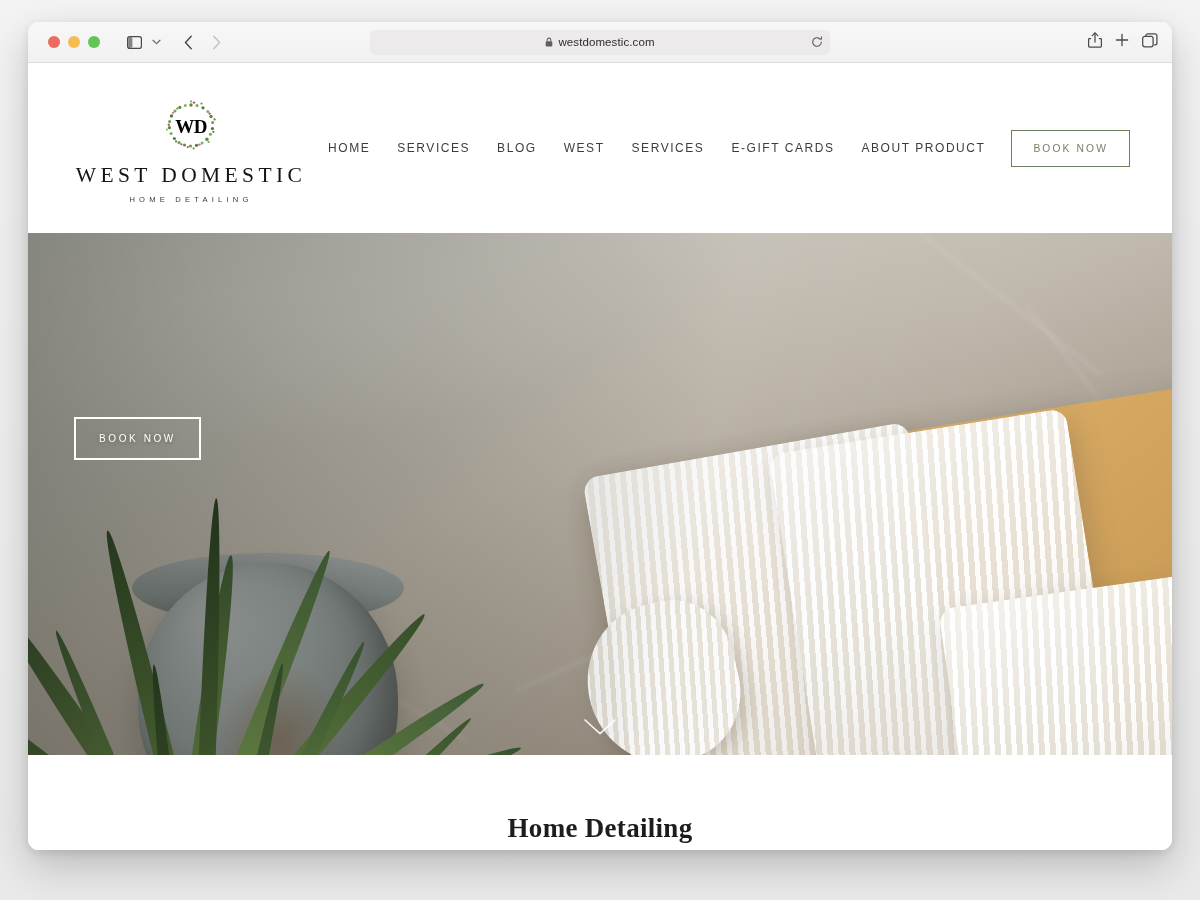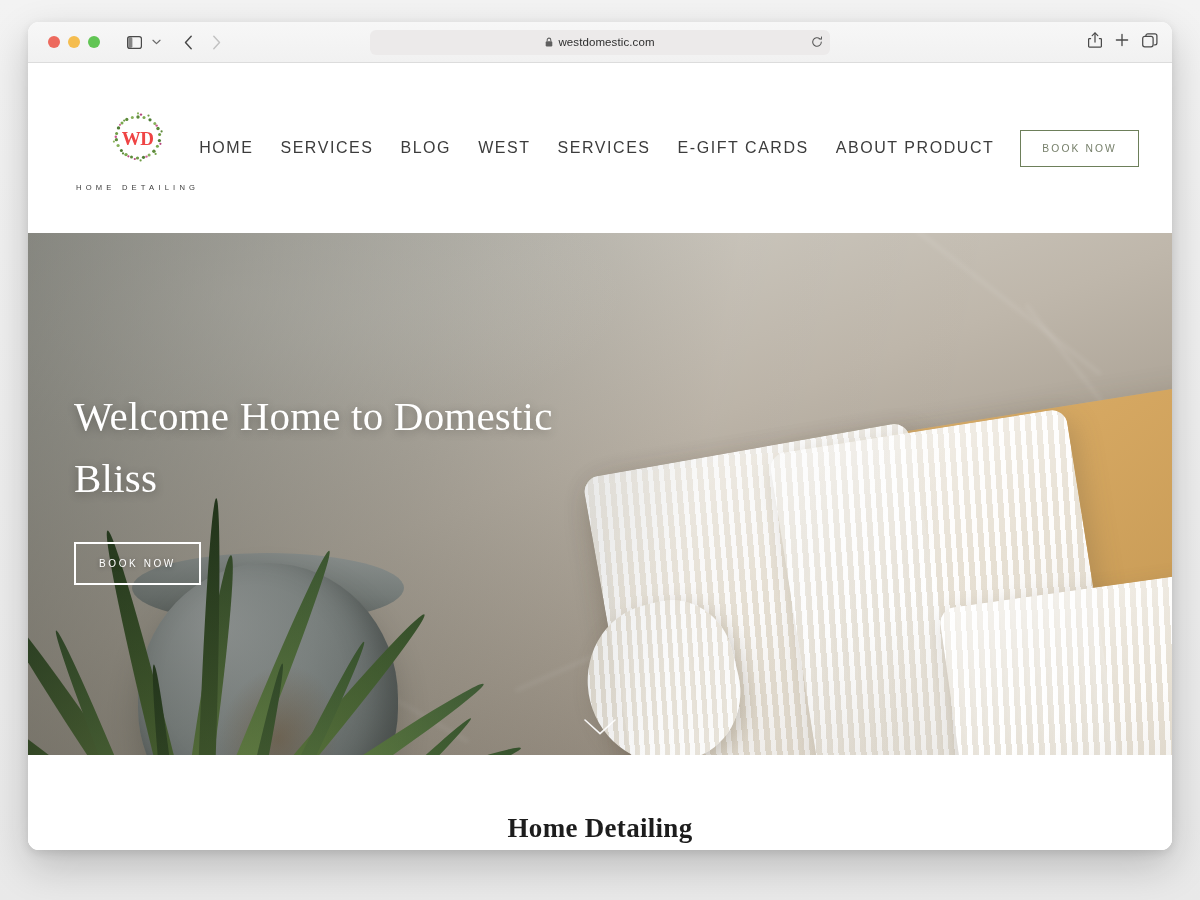--- a/index.html
+++ b/index.html
@@ -123,21 +123,21 @@
   .wreath-wrap svg { display: block; }
   .monogram {
     position: absolute;
     inset: 0;
     display: flex;
     align-items: center;
     justify-content: center;
     font-family: "Liberation Serif", serif;
     font-size: 19px;
     font-weight: 700;
-    color: #ef4444;
+    color: #000000;
     letter-spacing: -0.5px;
   }
   .brand-name {
     font-family: "Liberation Serif", serif;
     font-size: 21.5px;
     letter-spacing: 4.4px;
     color: #141414;
     white-space: nowrap;
     line-height: 1.1;
   }
@@ -149,21 +149,21 @@
     white-space: nowrap;
   }
 
   .nav-area {
     margin-left: auto;
     display: flex;
     align-items: center;
   }
   .nav-links { display: flex; align-items: center; gap: 27px; }
   .nav-link {
-    font-size: 16px;
+    font-size: 12px;
     letter-spacing: 1.55px;
     color: #3c3c3c;
     text-decoration: none;
     white-space: nowrap;
   }
   .header-cta {
     margin-left: 26px;
     border: 1px solid #6d7f5a;
     padding: 12px 21px;
     font-size: 10.3px;
@@ -480,20 +480,21 @@
               <circle cx="54.6" cy="23.4" r="1.1" fill="#5d8a3a"></circle>
               <circle cx="48.6" cy="45.9" r="1.1" fill="#7aa84f"></circle>
               <circle cx="33.6" cy="52.4" r="1.1" fill="#6f9c46"></circle>
               <circle cx="16" cy="45.4" r="1.1" fill="#5d8a3a"></circle>
               <circle cx="6.9" cy="33.6" r="1.1" fill="#8cb55f"></circle>
               <circle cx="17.2" cy="12.6" r="1.1" fill="#6f9c46"></circle>
             </g>
           </svg>
           <div class="monogram">WD</div>
         </div>
+        <div class="brand-name">WEST DOMESTIC</div>
         <div class="brand-tag">HOME DETAILING</div>
       </div>
 
       <nav class="nav-area">
         <div class="nav-links">
           <a class="nav-link" href="#">HOME</a>
           <a class="nav-link" href="#">SERVICES</a>
           <a class="nav-link" href="#">BLOG</a>
           <a class="nav-link" href="#">WEST</a>
           <a class="nav-link" href="#">SERVICES</a>
@@ -553,21 +554,20 @@
           <div class="leaf" style="left:185px; top:260px; width:15px; height:255px; background:linear-gradient(180deg,#2b4421,#53703a); transform:rotate(-6deg);"></div>
           <div class="leaf" style="left:235px; top:255px; width:15px; height:250px; background:linear-gradient(180deg,#3a5830,#6b8b46); transform:rotate(12deg);"></div>
           <div class="leaf" style="left:105px; top:250px; width:15px; height:225px; background:linear-gradient(180deg,#35512c,#62813f); transform:rotate(-42deg);"></div>
           <div class="leaf" style="left:310px; top:245px; width:15px; height:230px; background:linear-gradient(180deg,#3f5f33,#72944b); transform:rotate(46deg);"></div>
         </div>
 
         <div class="hero-fade"></div>
       </div>
 
       <div class="hero-content">
-        <h1 class="hero-title">Welcome Home to Domestic Bliss</h1>
         <button class="hero-cta">BOOK NOW</button>
       </div>
 
       <div class="scroll-chevron">
         <svg width="34" height="18" viewBox="0 0 34 18" fill="none">
           <path d="M2 2 L17 15.6 L32 2" stroke="#ffffff" stroke-width="1.6" stroke-linecap="round" stroke-linejoin="round" opacity="0.92"></path>
         </svg>
       </div>
     </section>
 

